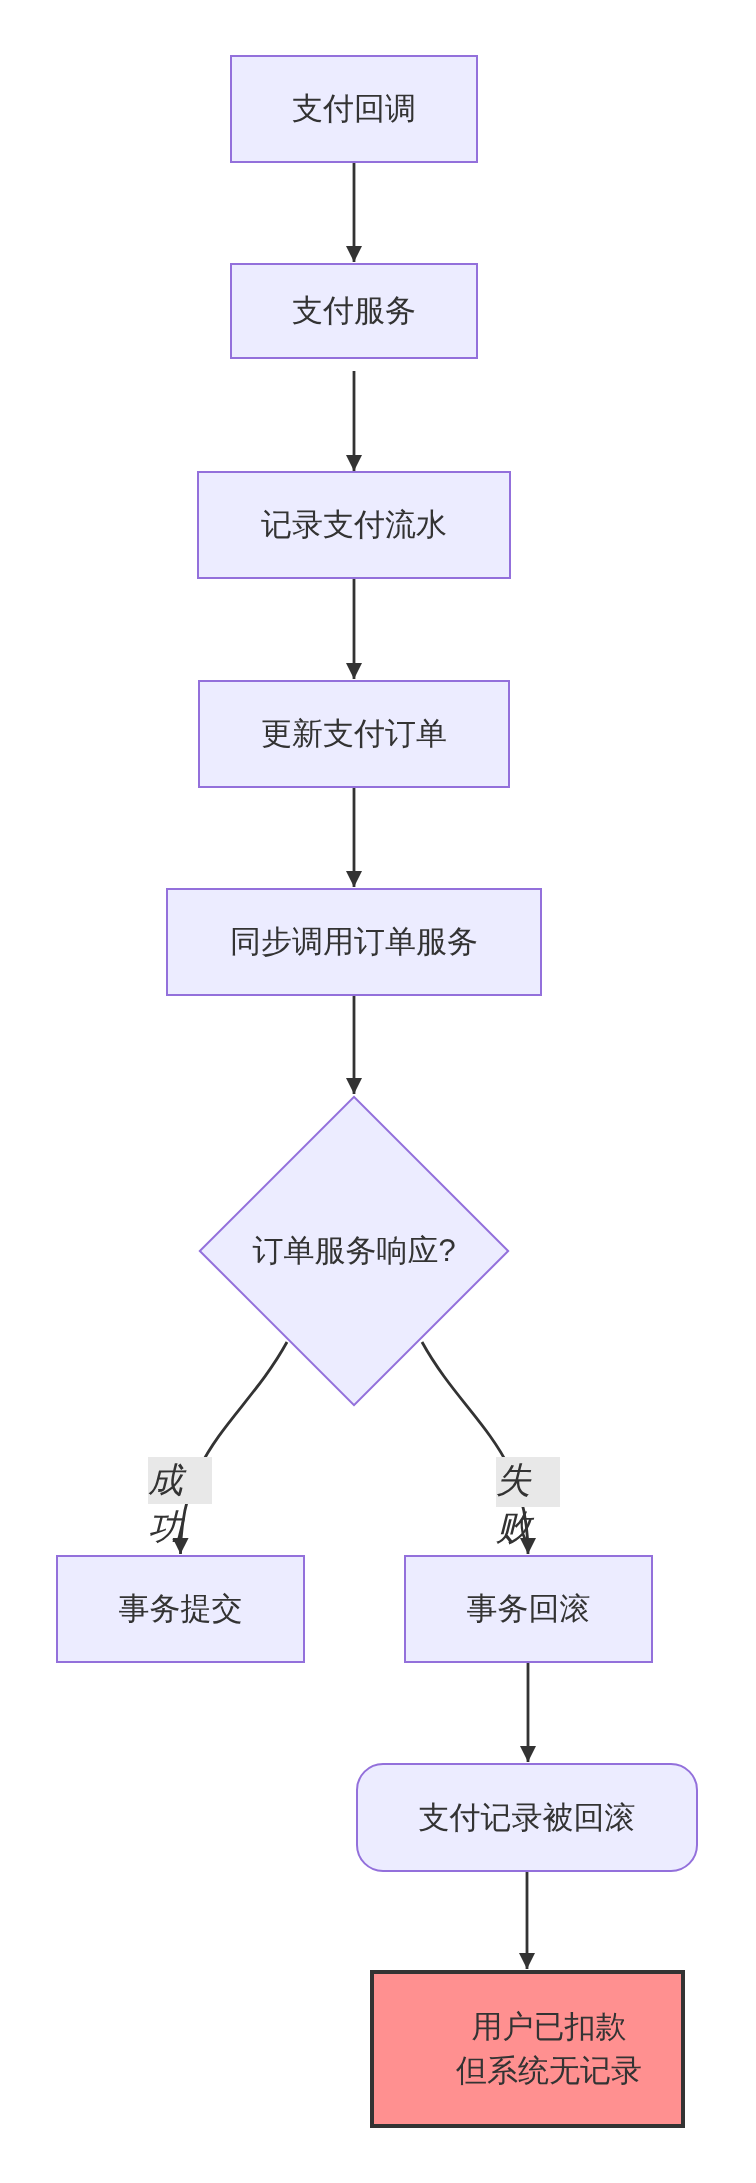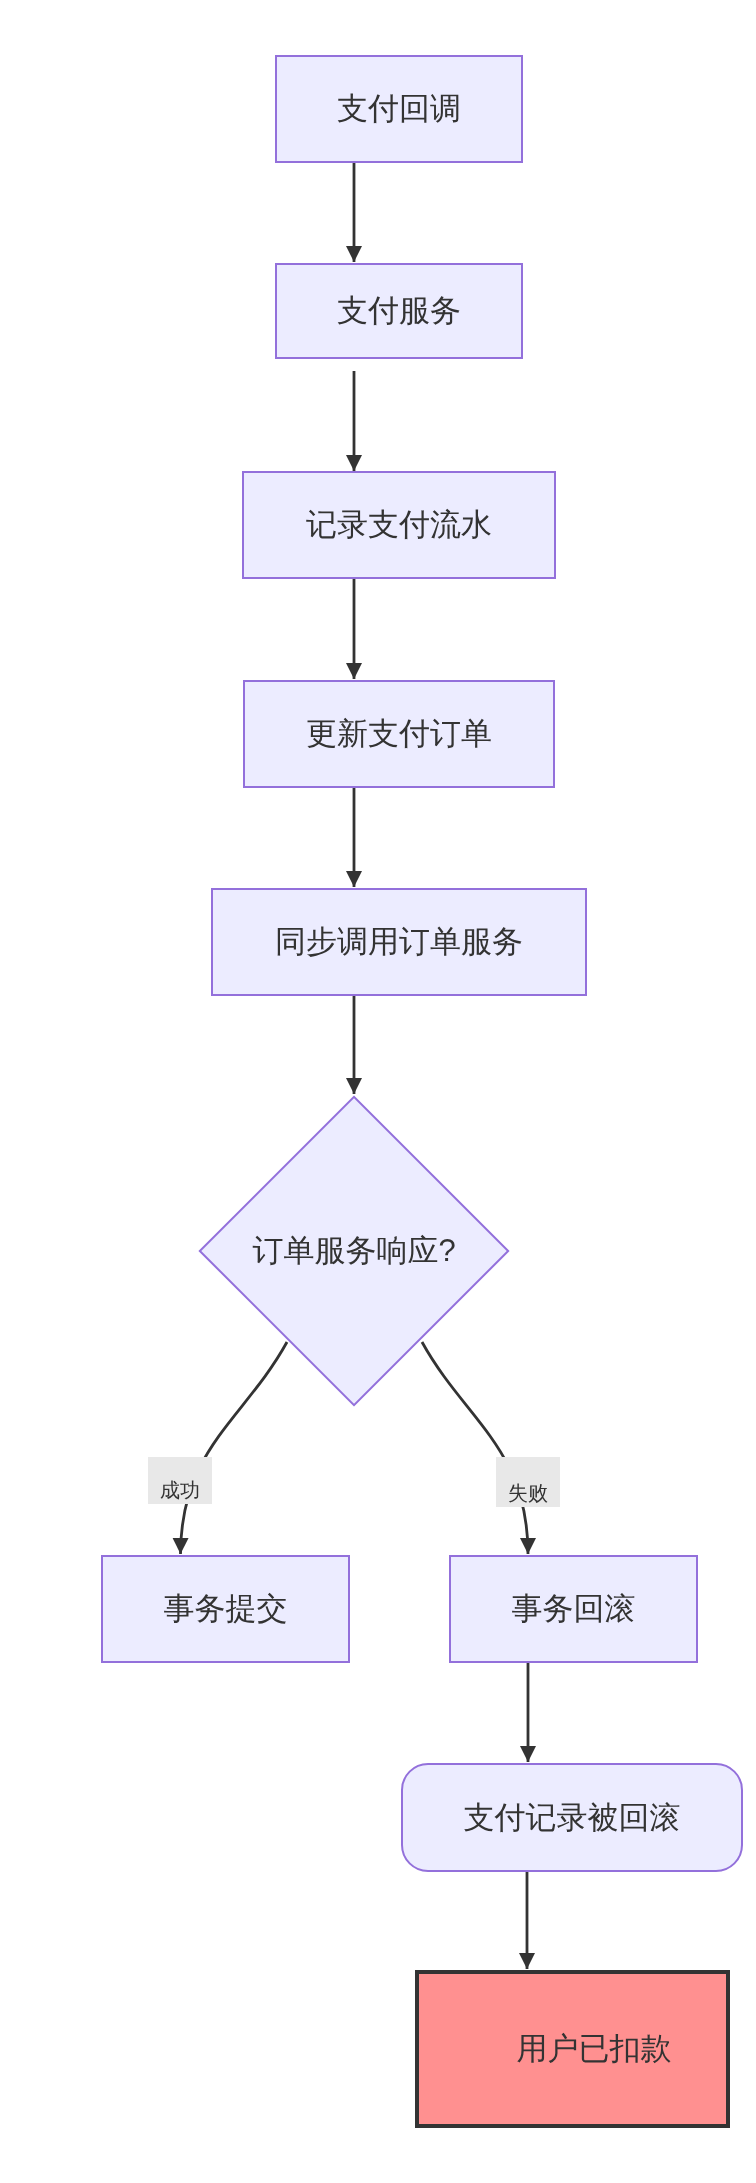--- a/index.html
+++ b/index.html
@@ -27,21 +27,20 @@
     box-sizing:border-box;
     background:var(--node-fill);
     border:2.5px solid var(--node-border);
     display:flex;
     align-items:center;
     justify-content:center;
     text-align:right;
     font-size:31px;
     line-height:44px;
     color:var(--text);
-    margin-left:45px;
   }
   .node.alert{
     background:var(--alert-fill);
     border:4px solid var(--alert-border);
     flex-direction:column;
   }
   .diamond-shape{
     position:absolute;
     box-sizing:border-box;
     background:var(--node-fill);
@@ -55,24 +54,25 @@
     justify-content:center;
     text-align:center;
     font-size:31px;
     color:var(--text);
   }
   .edge-label{
     position:absolute;
     box-sizing:border-box;
     background:var(--edge-label-bg);
     display:flex;
-    align-items:flex-end;
+    align-items:flex-start;
     justify-content:center;
-    font-size:20px;
+    font-size:35px;
     color:var(--text);
+    font-style:italic;
   }
 </style>
 </head>
 <body>
 
 <div class="canvas">
 
   <svg class="edges" width="756" height="2183" viewBox="0 0 756 2183" xmlns="http://www.w3.org/2000/svg">
     <defs>
       <marker id="arrow" viewBox="0 0 12 12" refX="12" refY="6" markerWidth="16" markerHeight="22" markerUnits="userSpaceOnUse" orient="auto">
@@ -125,20 +125,21 @@
   <div class="node" style="left:404px;top:1555px;width:249px;height:108px;">
     <span>事务回滚</span>
   </div>
 
   <div class="node" style="left:356px;top:1763px;width:342px;height:109px;border-radius:27px;">
     <span>支付记录被回滚</span>
   </div>
 
   <div class="node alert" style="left:370px;top:1970px;width:315px;height:158px;padding-left:43px;">
     <span>用户已扣款</span>
+    <span>但系统无记录</span>
   </div>
 
   <div class="edge-label" style="left:148px;top:1457px;width:64px;height:47px;">
     <span>成功</span>
   </div>
 
   <div class="edge-label" style="left:496px;top:1457px;width:64px;height:50px;">
     <span>失败</span>
   </div>
 

